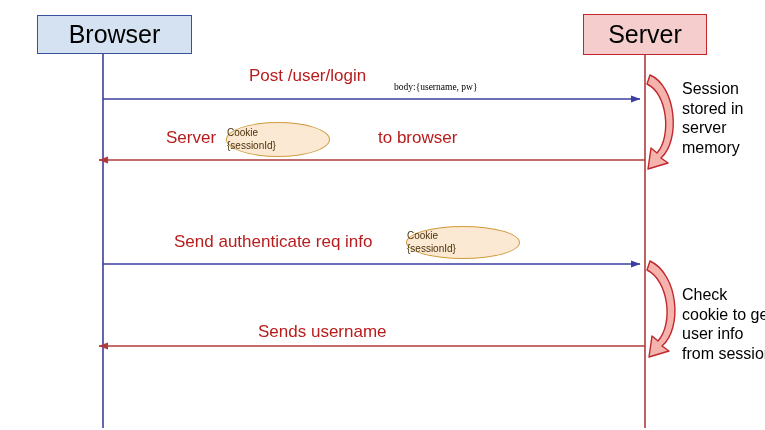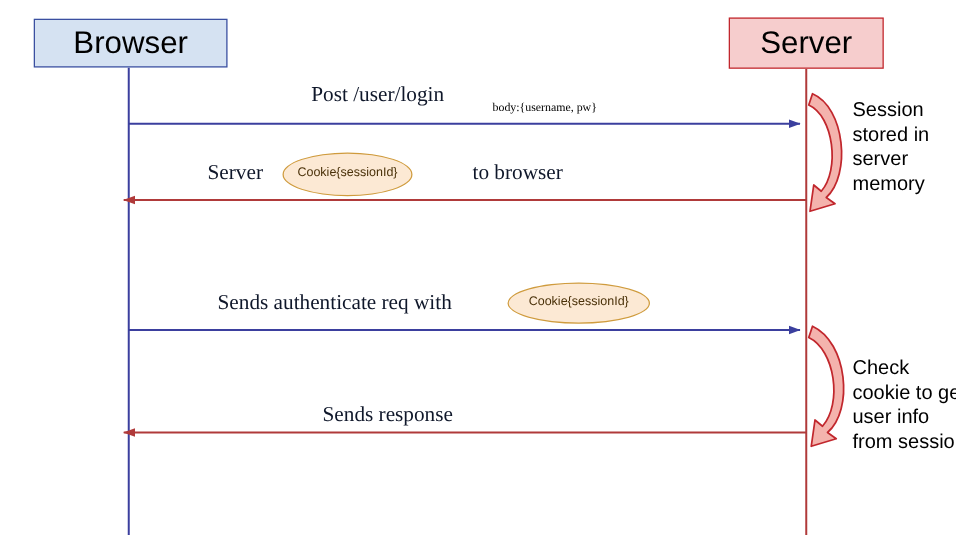--- a/index.html
+++ b/index.html
@@ -25,43 +25,42 @@
     position: absolute;
     box-sizing: border-box;
     display: flex;
     align-items: center;
     justify-content: center;
     font-size: 25px;
     line-height: 1;
     letter-spacing: 0px;
   }
   #actor-browser {
-    left: 27px;
+    left: 37px;
     top: 15px;
     width: 155px;
     height: 39px;
     background: #d5e2f2;
     border: 1.5px solid #3b4fa0;
     justify-content: center;
   }
   #actor-server {
     left: 583px;
     top: 14px;
     width: 124px;
     height: 41px;
     background: #f6cdcd;
     border: 1.5px solid #c1272d;
   }
   .msg-label {
     position: absolute;
     font-size: 17px;
     line-height: 1.15;
     white-space: nowrap;
-    color: #0f172a;
-    font-family: Liberation Serif, serif;
+    color: #b91c1c;
   }
   .msg-sublabel {
     position: absolute;
     font-size: 9.5px;
     line-height: 1.1;
     white-space: nowrap;
     color: #000;
     font-family: Liberation Serif, serif;
   }
   .note-text {
@@ -71,22 +70,21 @@
     color: #000;
     width: 95px;
   }
   .cookie-ellipse {
     position: absolute;
     box-sizing: border-box;
     border-radius: 50%;
     background: #fce9d4;
     border: 1.3px solid #cf9b3d;
     display: flex;
-    flex-direction: row;
-    align-items: center;
+    flex-direction: column;
     justify-content: center;
     color: #4a3109;
     font-size: 10px;
     line-height: 1.25;
   }
   #cookie-1 {
     left: 226px;
     top: 122px;
     width: 104px;
     height: 35px;
@@ -157,23 +155,23 @@
 <div class="msg-label" style="left:249px; top:66px;">Post /user/login</div>
 <div class="msg-sublabel" style="left:394px; top:82px;">body:{username, pw}</div>
 
 <div class="msg-label" style="left:166px; top:128px;">Server</div>
 <div class="cookie-ellipse" id="cookie-1">
   <span class="cookie-line">Cookie</span>
   <span class="cookie-line">{sessionId}</span>
 </div>
 <div class="msg-label" style="left:338px; top:128px;margin-left:40px;">to browser</div>
 
-<div class="msg-label" style="left:174px; top:232px;">Sends authenticate req with</div>
+<div class="msg-label" style="left:174px; top:232px;">Send authenticate req info</div>
 <div class="cookie-ellipse" id="cookie-2">
   <span class="cookie-line">Cookie</span>
   <span class="cookie-line">{sessionId}</span>
 </div>
 
-<div class="msg-label" style="left:258px; top:322px;">Sends response</div>
+<div class="msg-label" style="left:258px; top:322px;">Sends username</div>
 
 <div class="note-text" style="left:682px; top:79px;">Session stored in server memory</div>
 
 <div class="note-text" style="left:682px; top:285px;">Check cookie to get user info from session</div>
 
 </body></html>

